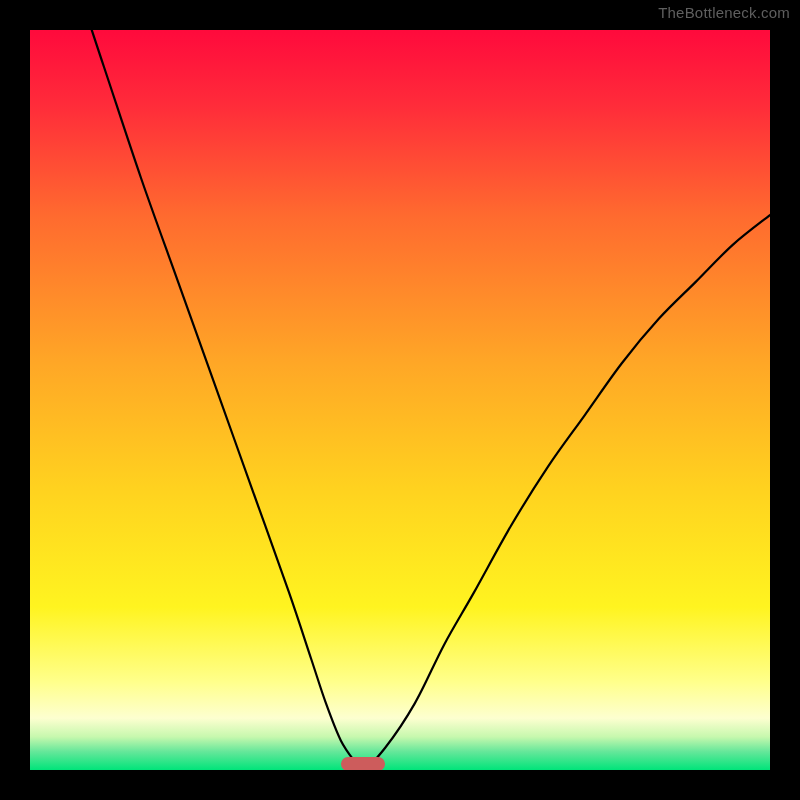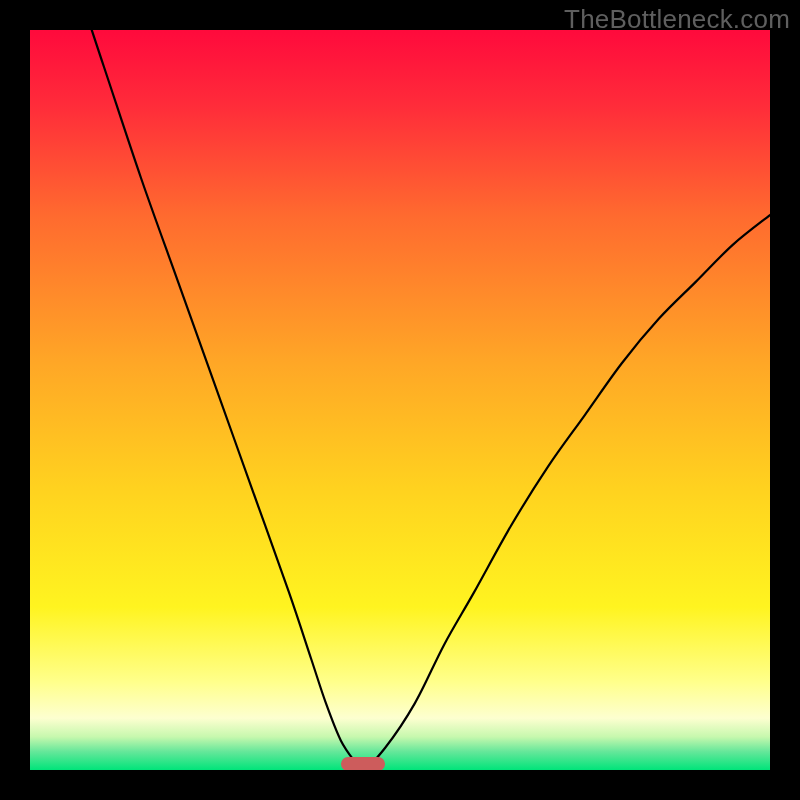--- a/index.html
+++ b/index.html
@@ -40,21 +40,21 @@
     width: 44px;
     height: 14px;
     border-radius: 7px;
     transform: translate(-50%, 0);
   }
   .watermark {
     position: absolute;
     top: 4px;
     right: 10px;
     color: #5f5f5f;
-    font-size: 26px;
+    font-size: 15px;
     letter-spacing: 0.2px;
   }
 </style>
 </head>
 <body>
 
 <div class="frame">
   <div class="plot-area">
     <svg class="gradient" viewBox="0 0 740 740" preserveAspectRatio="none">
       <defs>

